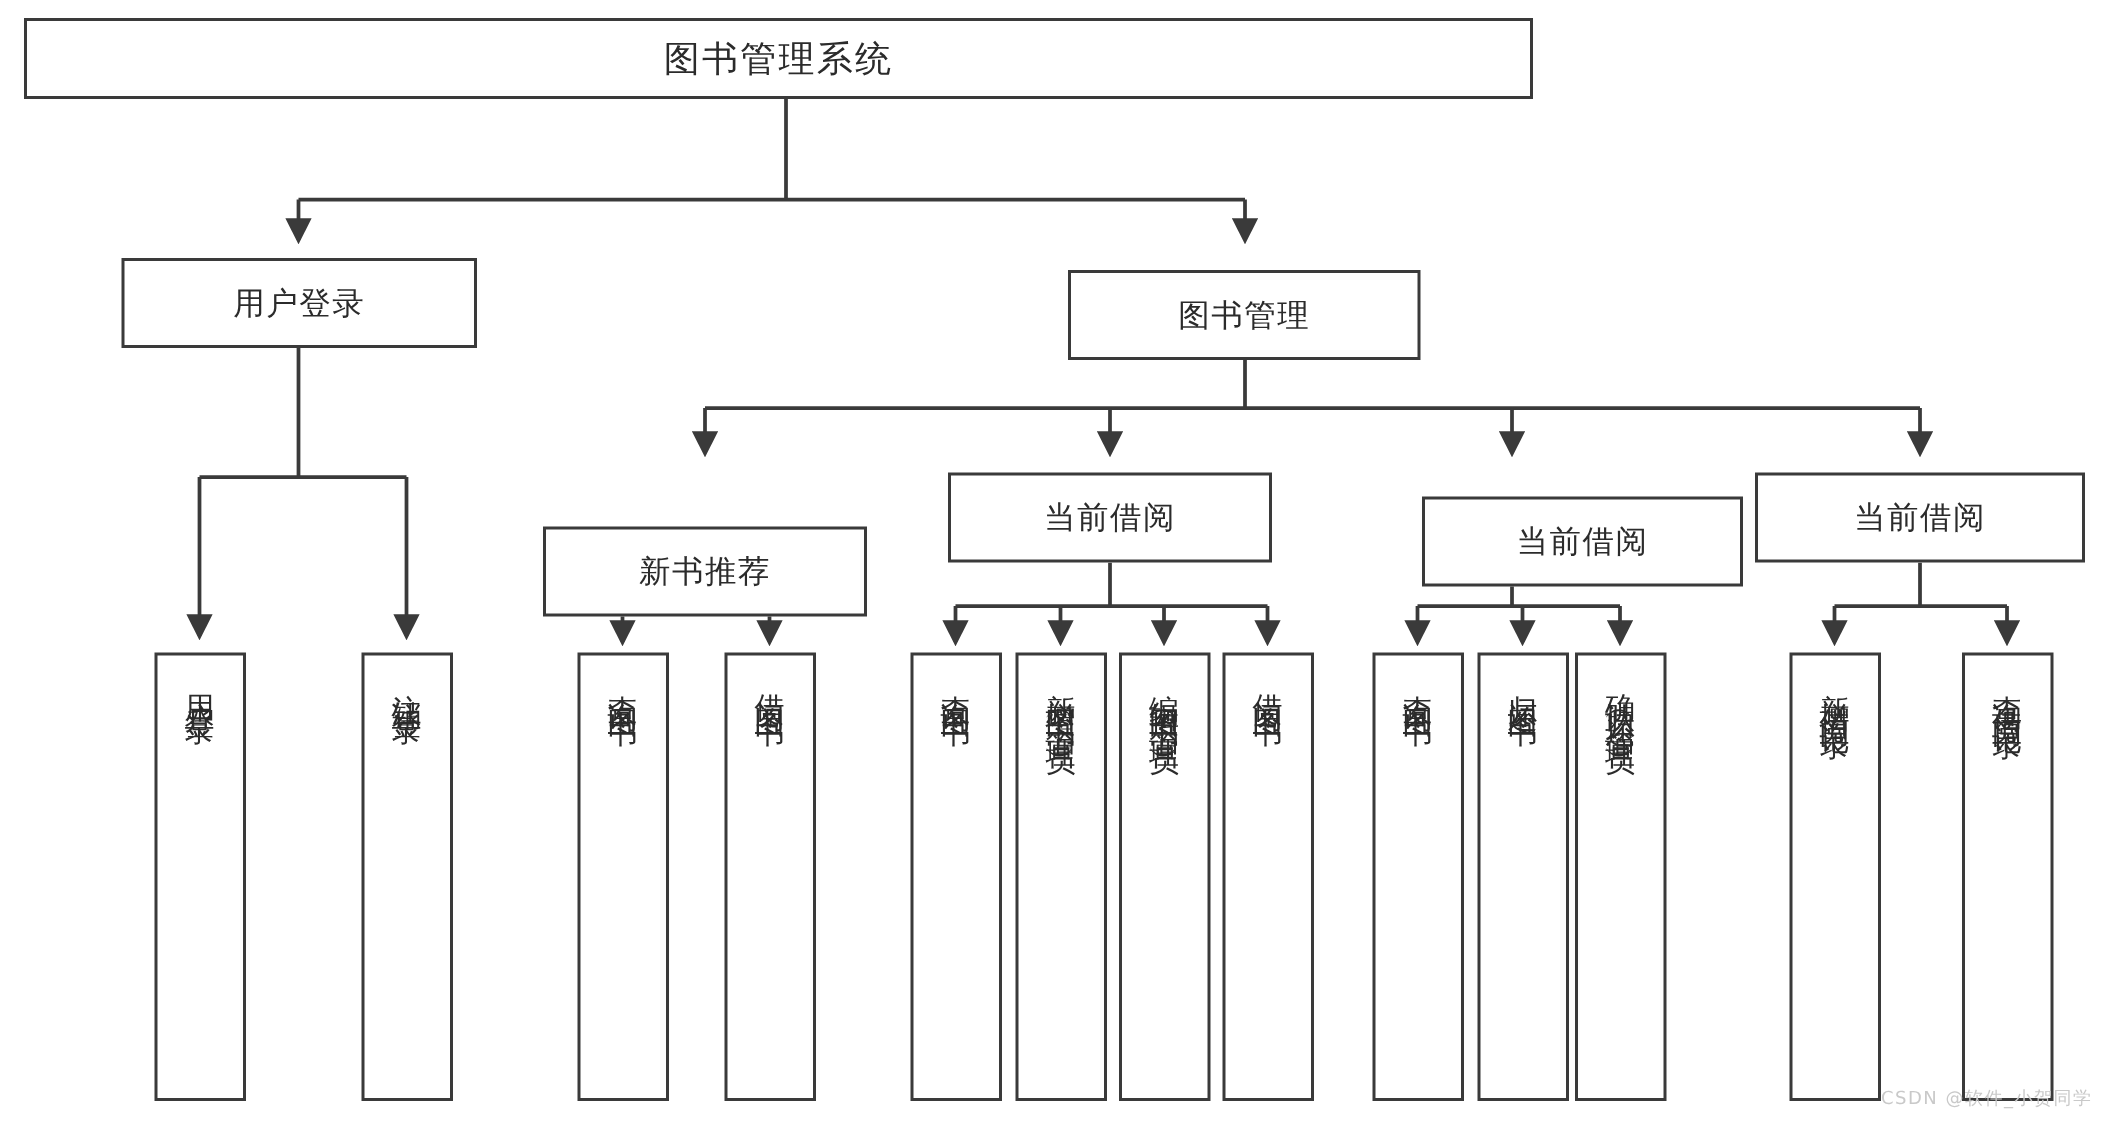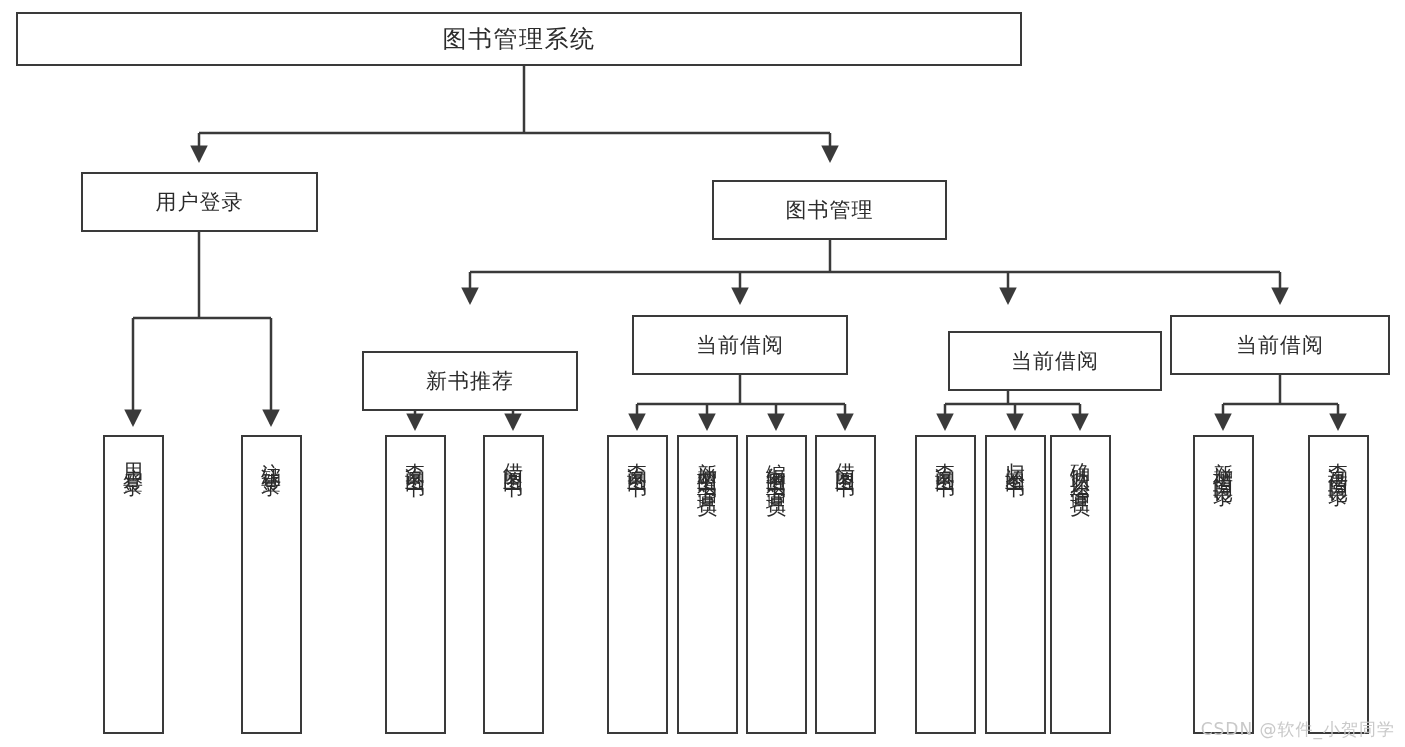--- a/index.html
+++ b/index.html
@@ -43,21 +43,21 @@
     text-orientation:upright;
     font-size:20px;
     letter-spacing:5px;
     line-height:1;
     white-space:nowrap;
   }
 
   #watermark{
     position:absolute;
     right:10px;bottom:6px;
-    font-size:17px;
+    font-size:12px;
     color:#c9c9c9;
     letter-spacing:1px;
     z-index:5;
     user-select:none;
     white-space:nowrap;
   }
 </style>
 </head>
 <body>
 

